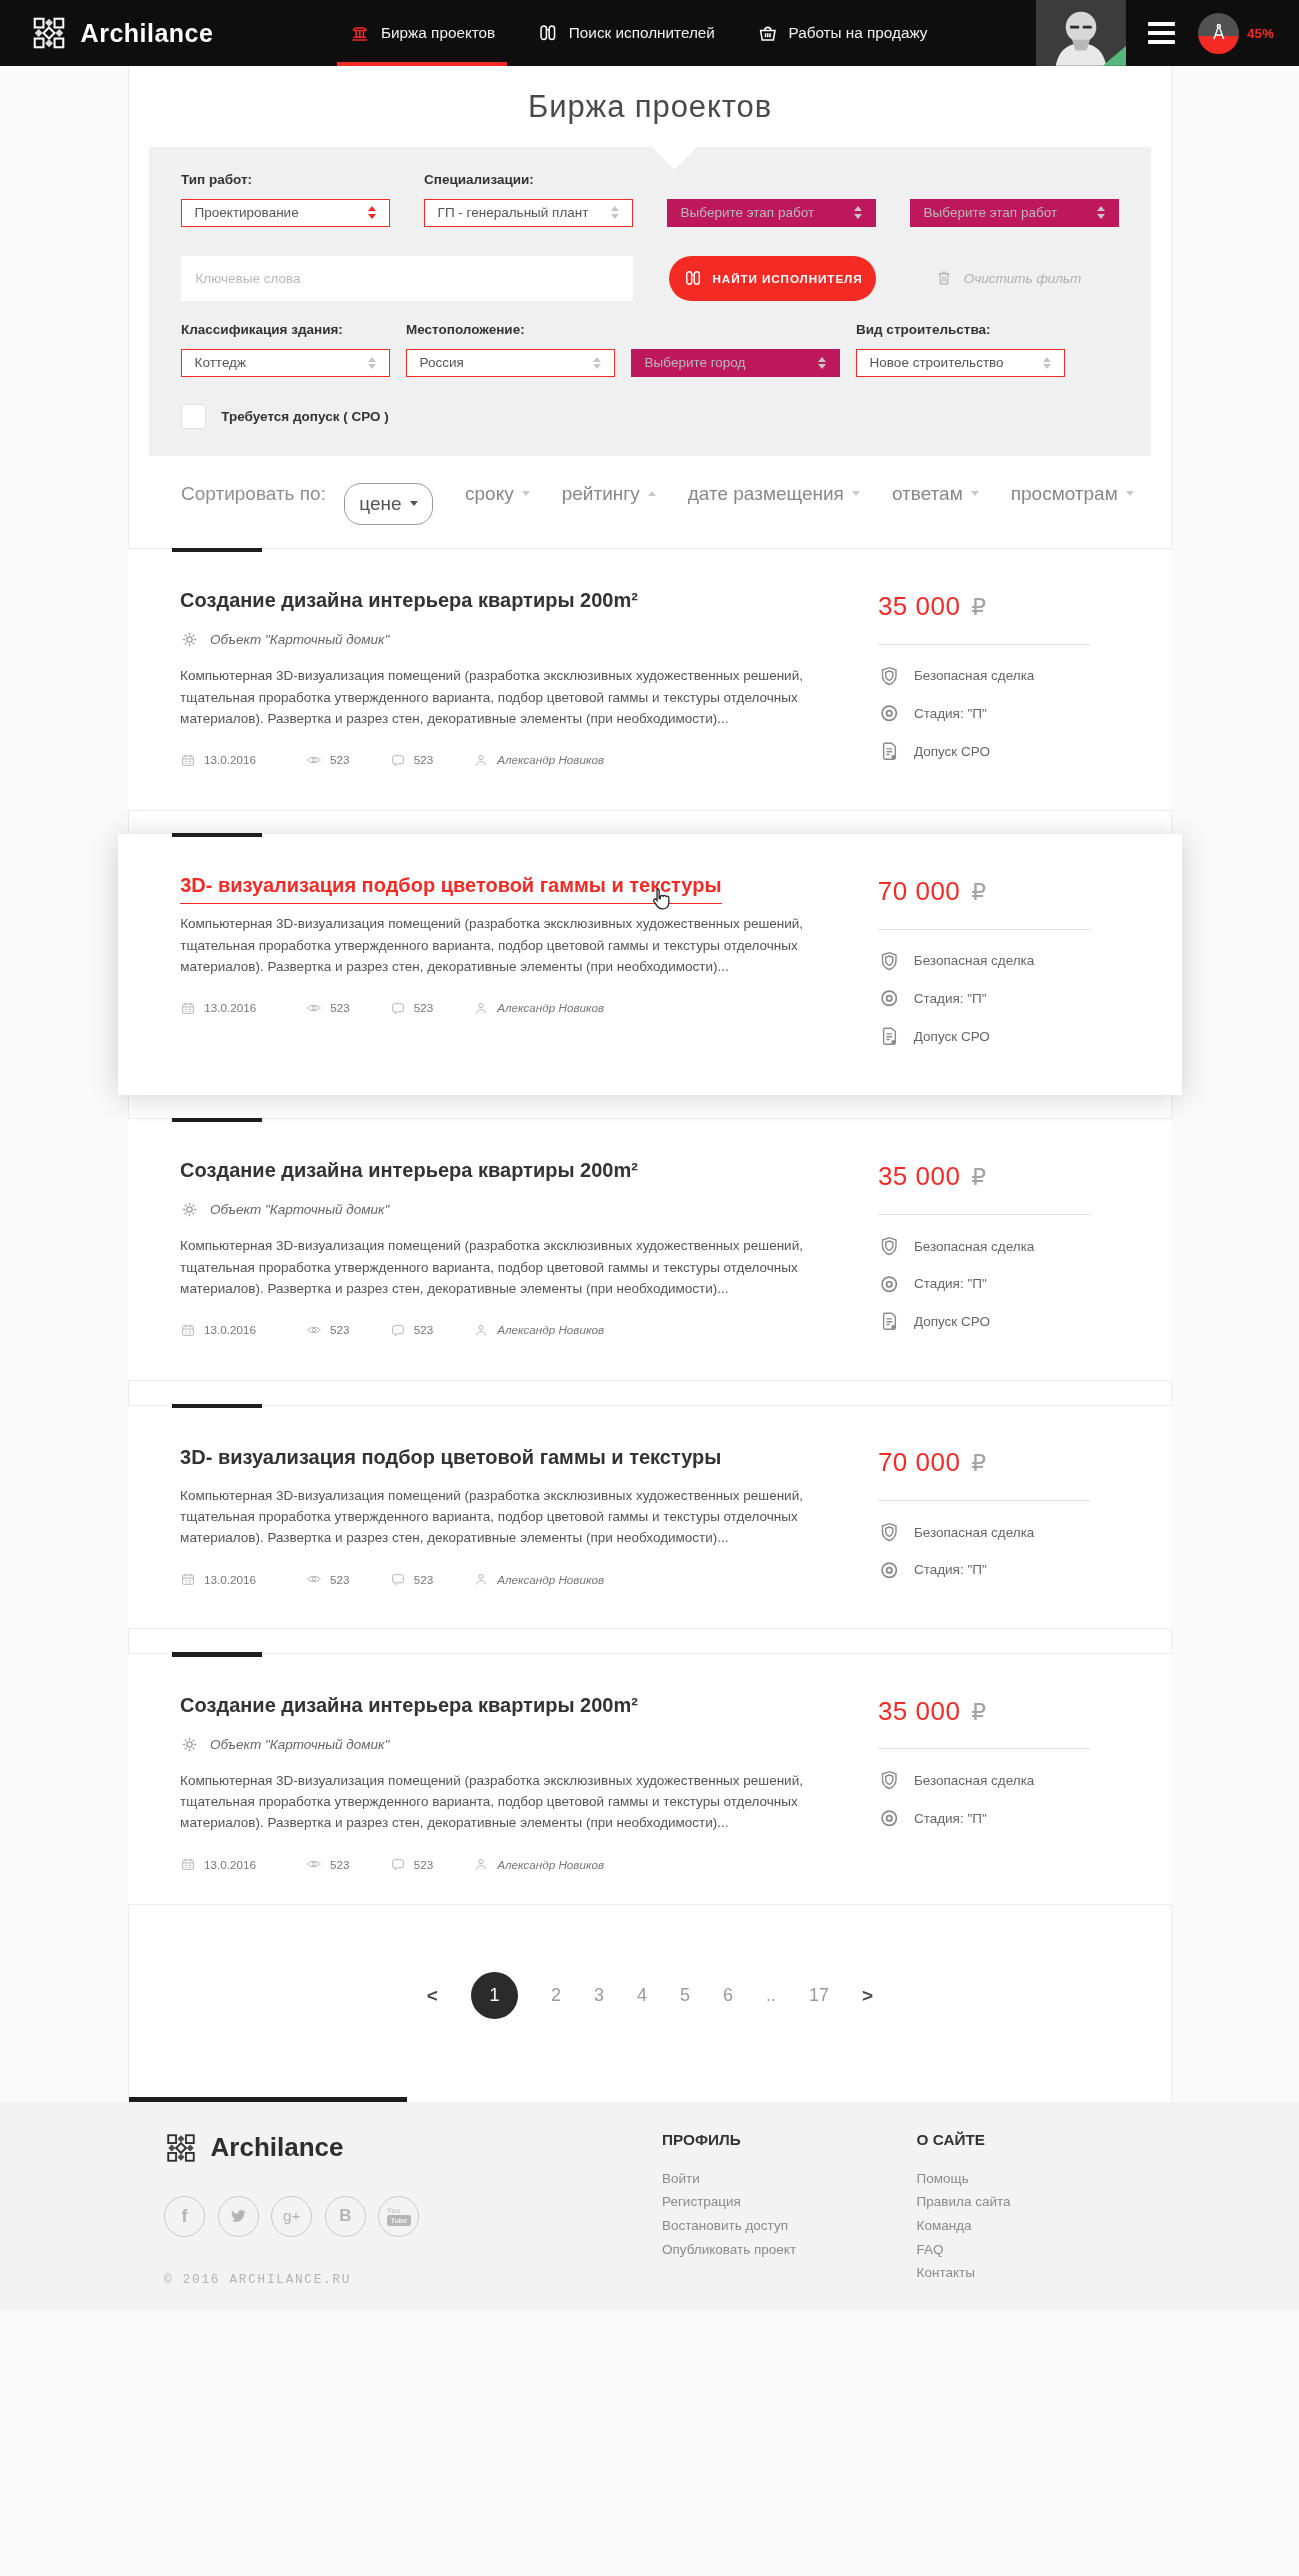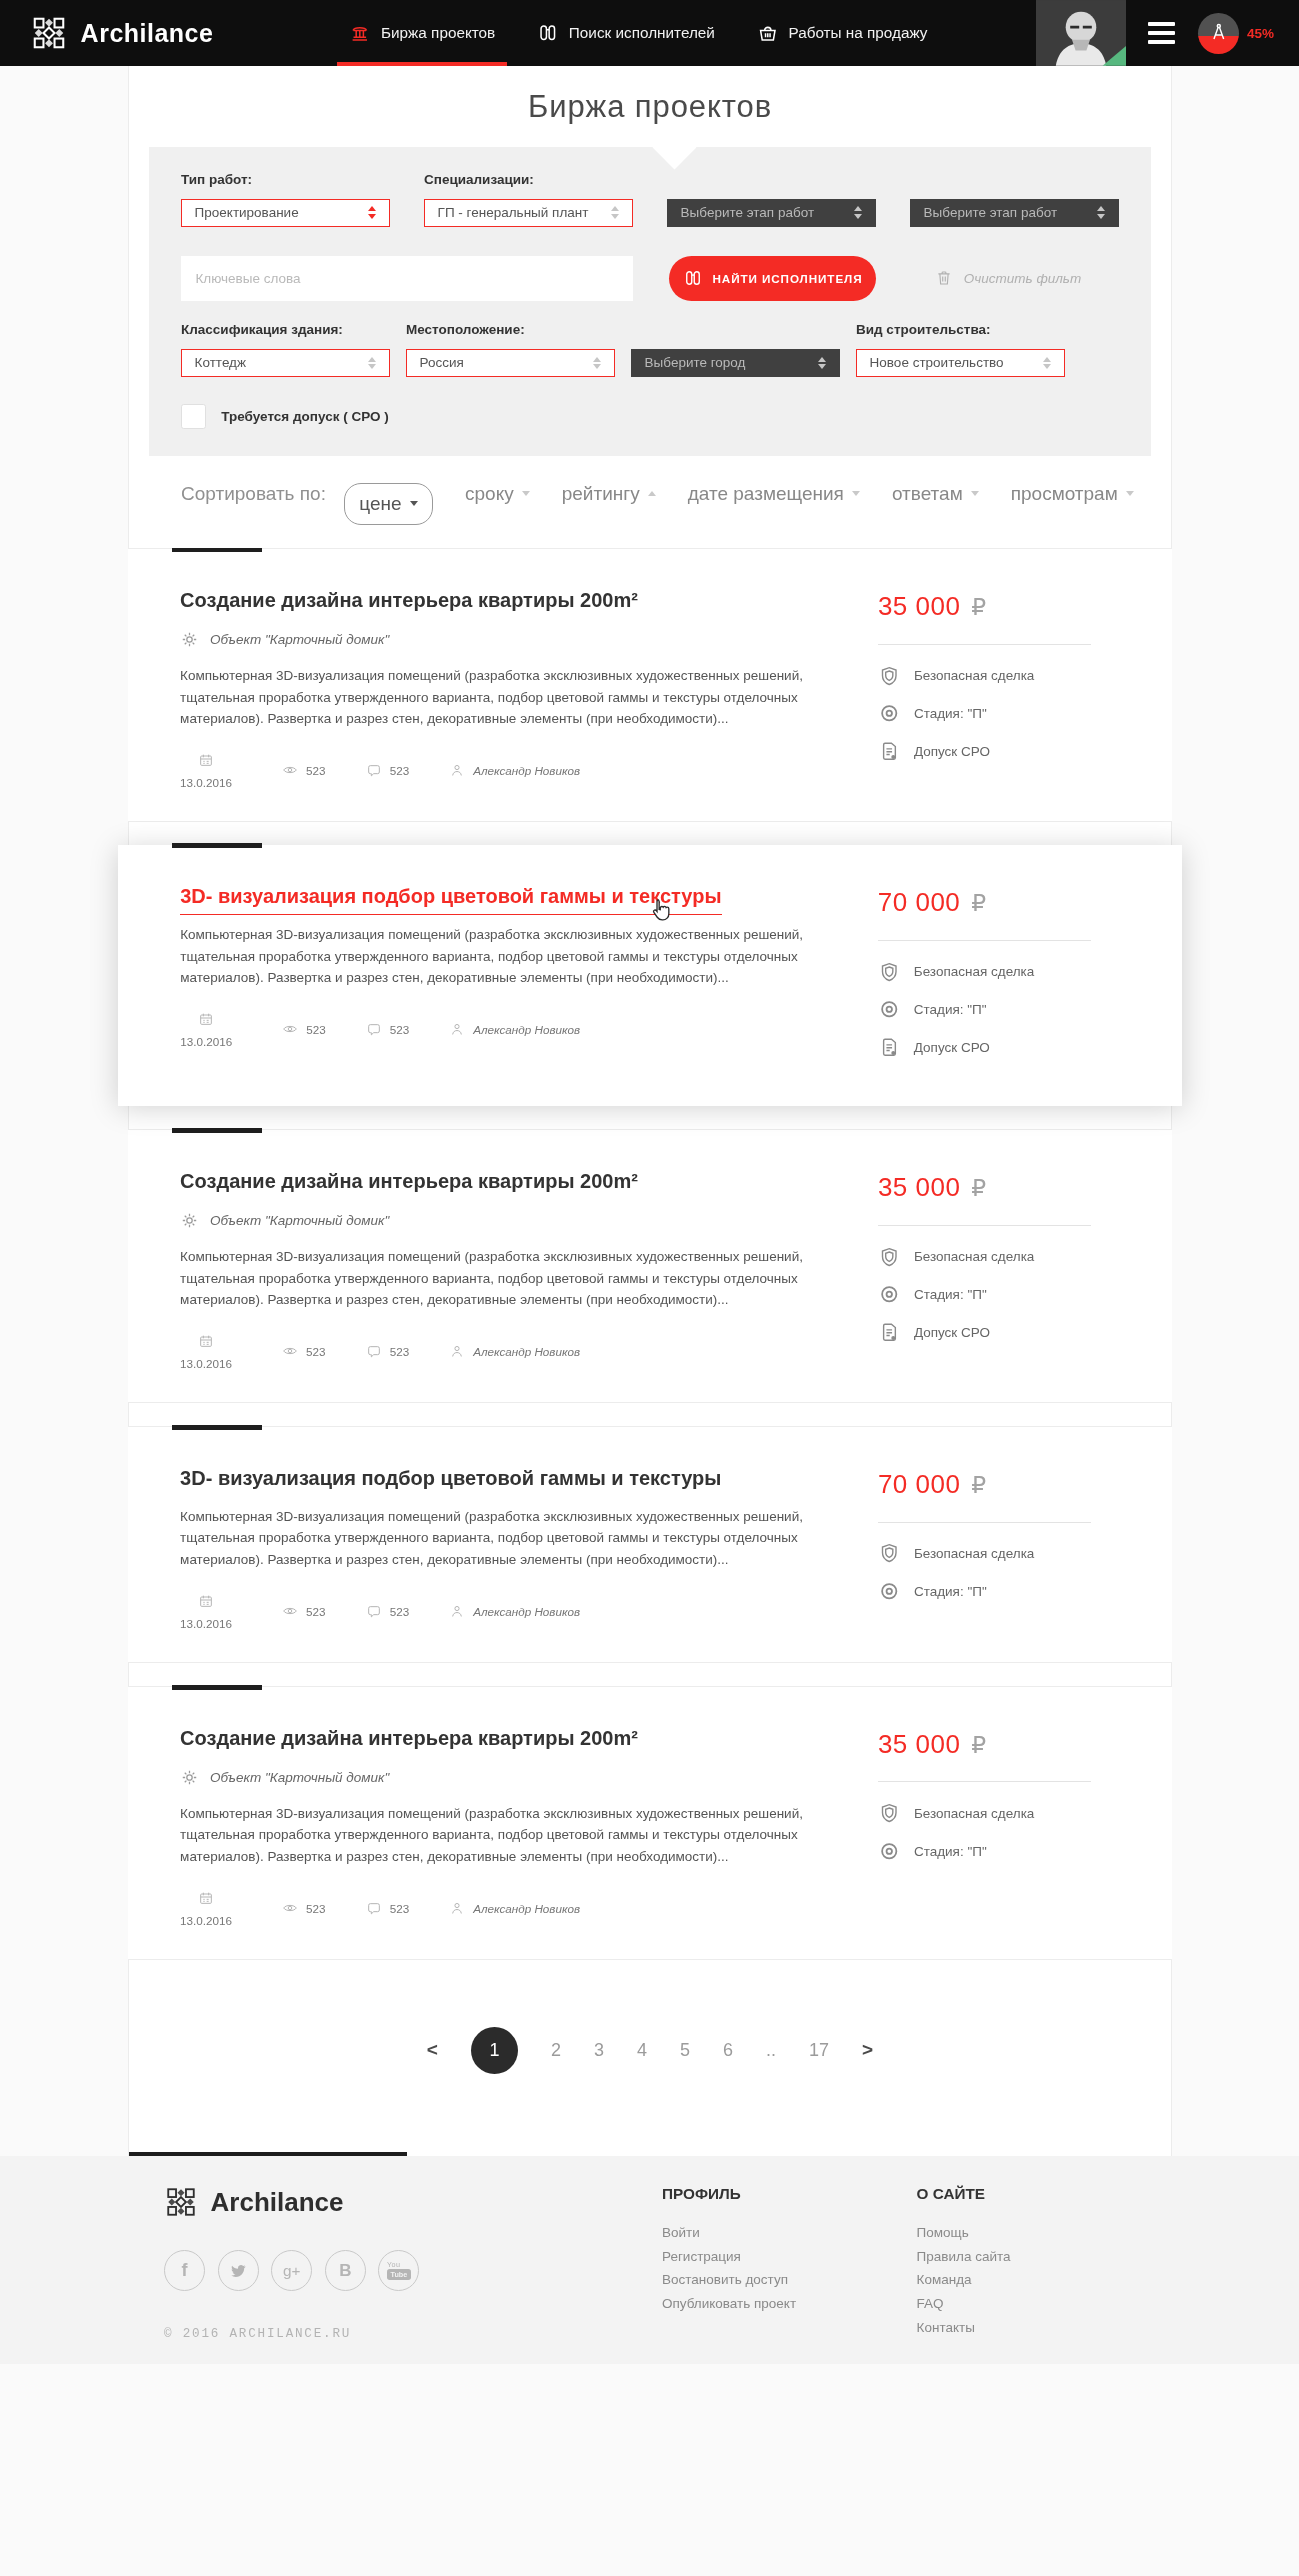--- a/index.html
+++ b/index.html
@@ -32,21 +32,21 @@
   .page-title { font-size:31px; font-weight:300; color:#4a4a4a; text-align:center; letter-spacing:0.9px; padding:23.4px 0 21.6px; }
 
   
   .panel { position:relative; margin:0 20px; background:#f0f0f0; padding:25px 32px 27px; }
   .panel::before { content:""; position:absolute; top:-15.3px; left:510px; width:31px; height:31px; background:#fff; transform:rotate(45deg); }
   .f-row { display:flex; gap:34px; }
   .f-col { width:209px; flex:none; }
   .f-label { font-size:13.5px; font-weight:bold; color:#333; margin-bottom:11.7px; }
   .dd { height:28px; background:#fff; display:flex; align-items:center; padding:0 12.6px; font-size:13.5px; color:#555; border:0.9px solid transparent; }
   .dd.red-b { border-color:#f42b25; }
-  .dd.ph { color:#b9b9b9; background:#404040; }
+  .dd.ph { color:#b9b9b9; background:#be185d; }
   .arrows { margin-left:auto; display:flex; flex-direction:column; gap:2.7px; }
   .tri-u { width:0; height:0; border-left:4.5px solid transparent; border-right:4.5px solid transparent; border-bottom:5.4px solid #c6c6c6; }
   .tri-d { width:0; height:0; border-left:4.5px solid transparent; border-right:4.5px solid transparent; border-top:5.4px solid #c6c6c6; }
   .arrows.red .tri-u { border-bottom-color:#f42b25; } .arrows.red .tri-d { border-top-color:#f42b25; }
   .kw-row { margin-top:29px; display:flex; align-items:center; }
   .kw-input { width:452px; height:45px; border:0; padding:0 14.4px; font-size:13.5px; color:#555; font-family:inherit; }
   .kw-input::placeholder { color:#b9b9b9; }
   .find-btn { margin-left:36px; width:207px; height:45px; border:0; border-radius:23.4px; background:#f42b25; color:#fff; font-size:11.7px; font-weight:bold; letter-spacing:0.9px; display:flex; align-items:center; justify-content:center; gap:10px; font-family:inherit; }
   .find-btn .ic { width:20px; height:20px; }
   .clear-btn { margin-left:59px; display:flex; align-items:center; gap:10.8px; color:#b0b0b0; font-size:13.5px; font-style:italic; white-space:nowrap; overflow:hidden; }
@@ -79,21 +79,21 @@
   .card-main { flex:1; padding-right:40px; }
   .card-title { font-size:20px; font-weight:bold; color:#333; position:relative; }
   .card-title .t { display:inline; }
   .card-title.red .t { color:#f42b25; border-bottom:1.8px solid #f42b25; padding-bottom:6.3px; }
   .cursor-ic { position:absolute; left:467px; top:11.7px; width:27px; height:27px; }
   .obj-row { margin-top:18px; display:flex; align-items:center; gap:10.8px; color:#666; font-size:13.5px; font-style:italic; }
   .obj-row .ic { color:#9a9a9a; width:19px; height:19px; }
   .card-desc { margin-top:16px; font-size:13.5px; color:#555; line-height:1.58; max-width:739px; }
   .meta { margin-top:22.5px; display:flex; align-items:center; color:#777; font-size:11.7px; }
   .meta .m { display:flex; align-items:center; gap:8px; margin-right:40px; }
-  .meta .m:first-child { margin-right:50px;flex-direction:column; }
+  .meta .m:first-child { margin-right:50px; }
   .meta .ic { width:16px; height:16px; color:#b5b5b5; }
   .meta .author { font-style:italic; }
   .card-side { width:251px; flex:none; padding-top:1.8px; }
   .price { font-size:26px; color:#f42b25; letter-spacing:0.5px; }
   .price .cur { color:#a3a3a3; font-size:23.4px; margin-left:10.8px; }
   .side-div { height:0.9px; background:#e3e3e3; margin:21.6px 0 20px; width:213px; }
   .perks { list-style:none; }
   .perks li { display:flex; align-items:center; gap:13.5px; color:#666; font-size:13.5px; margin-bottom:15.3px; }
   .perks .ic { width:22.5px; height:22.5px; color:#8a8a8a; }
 

